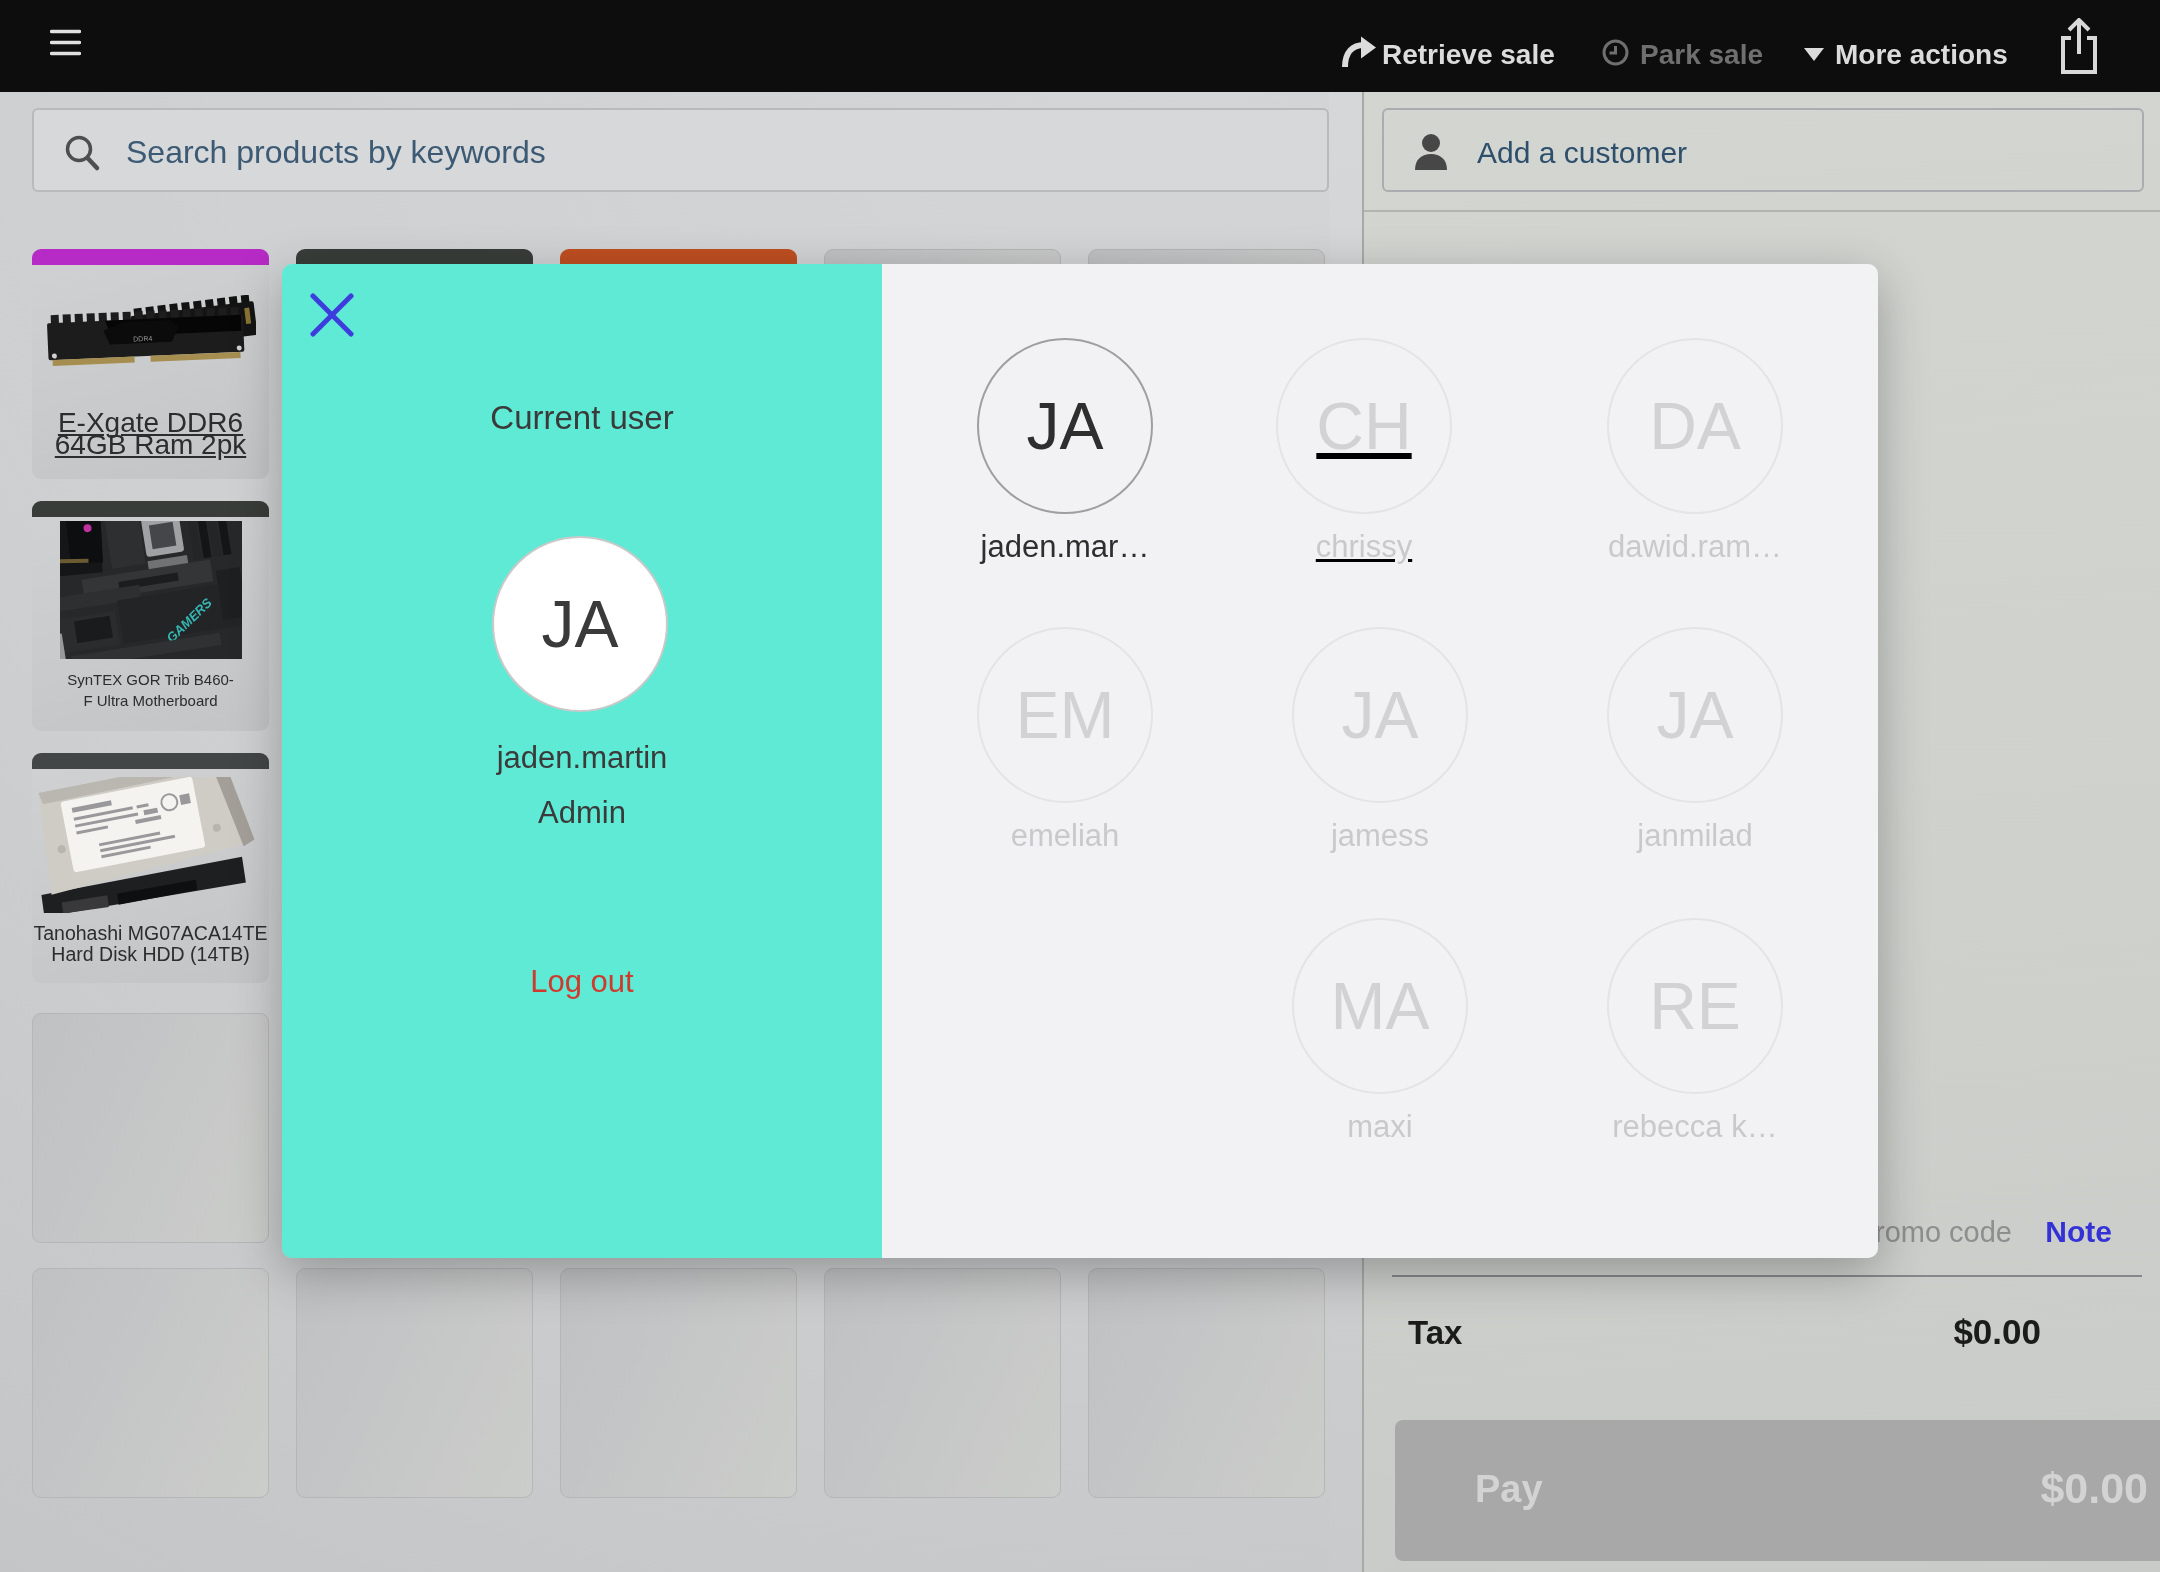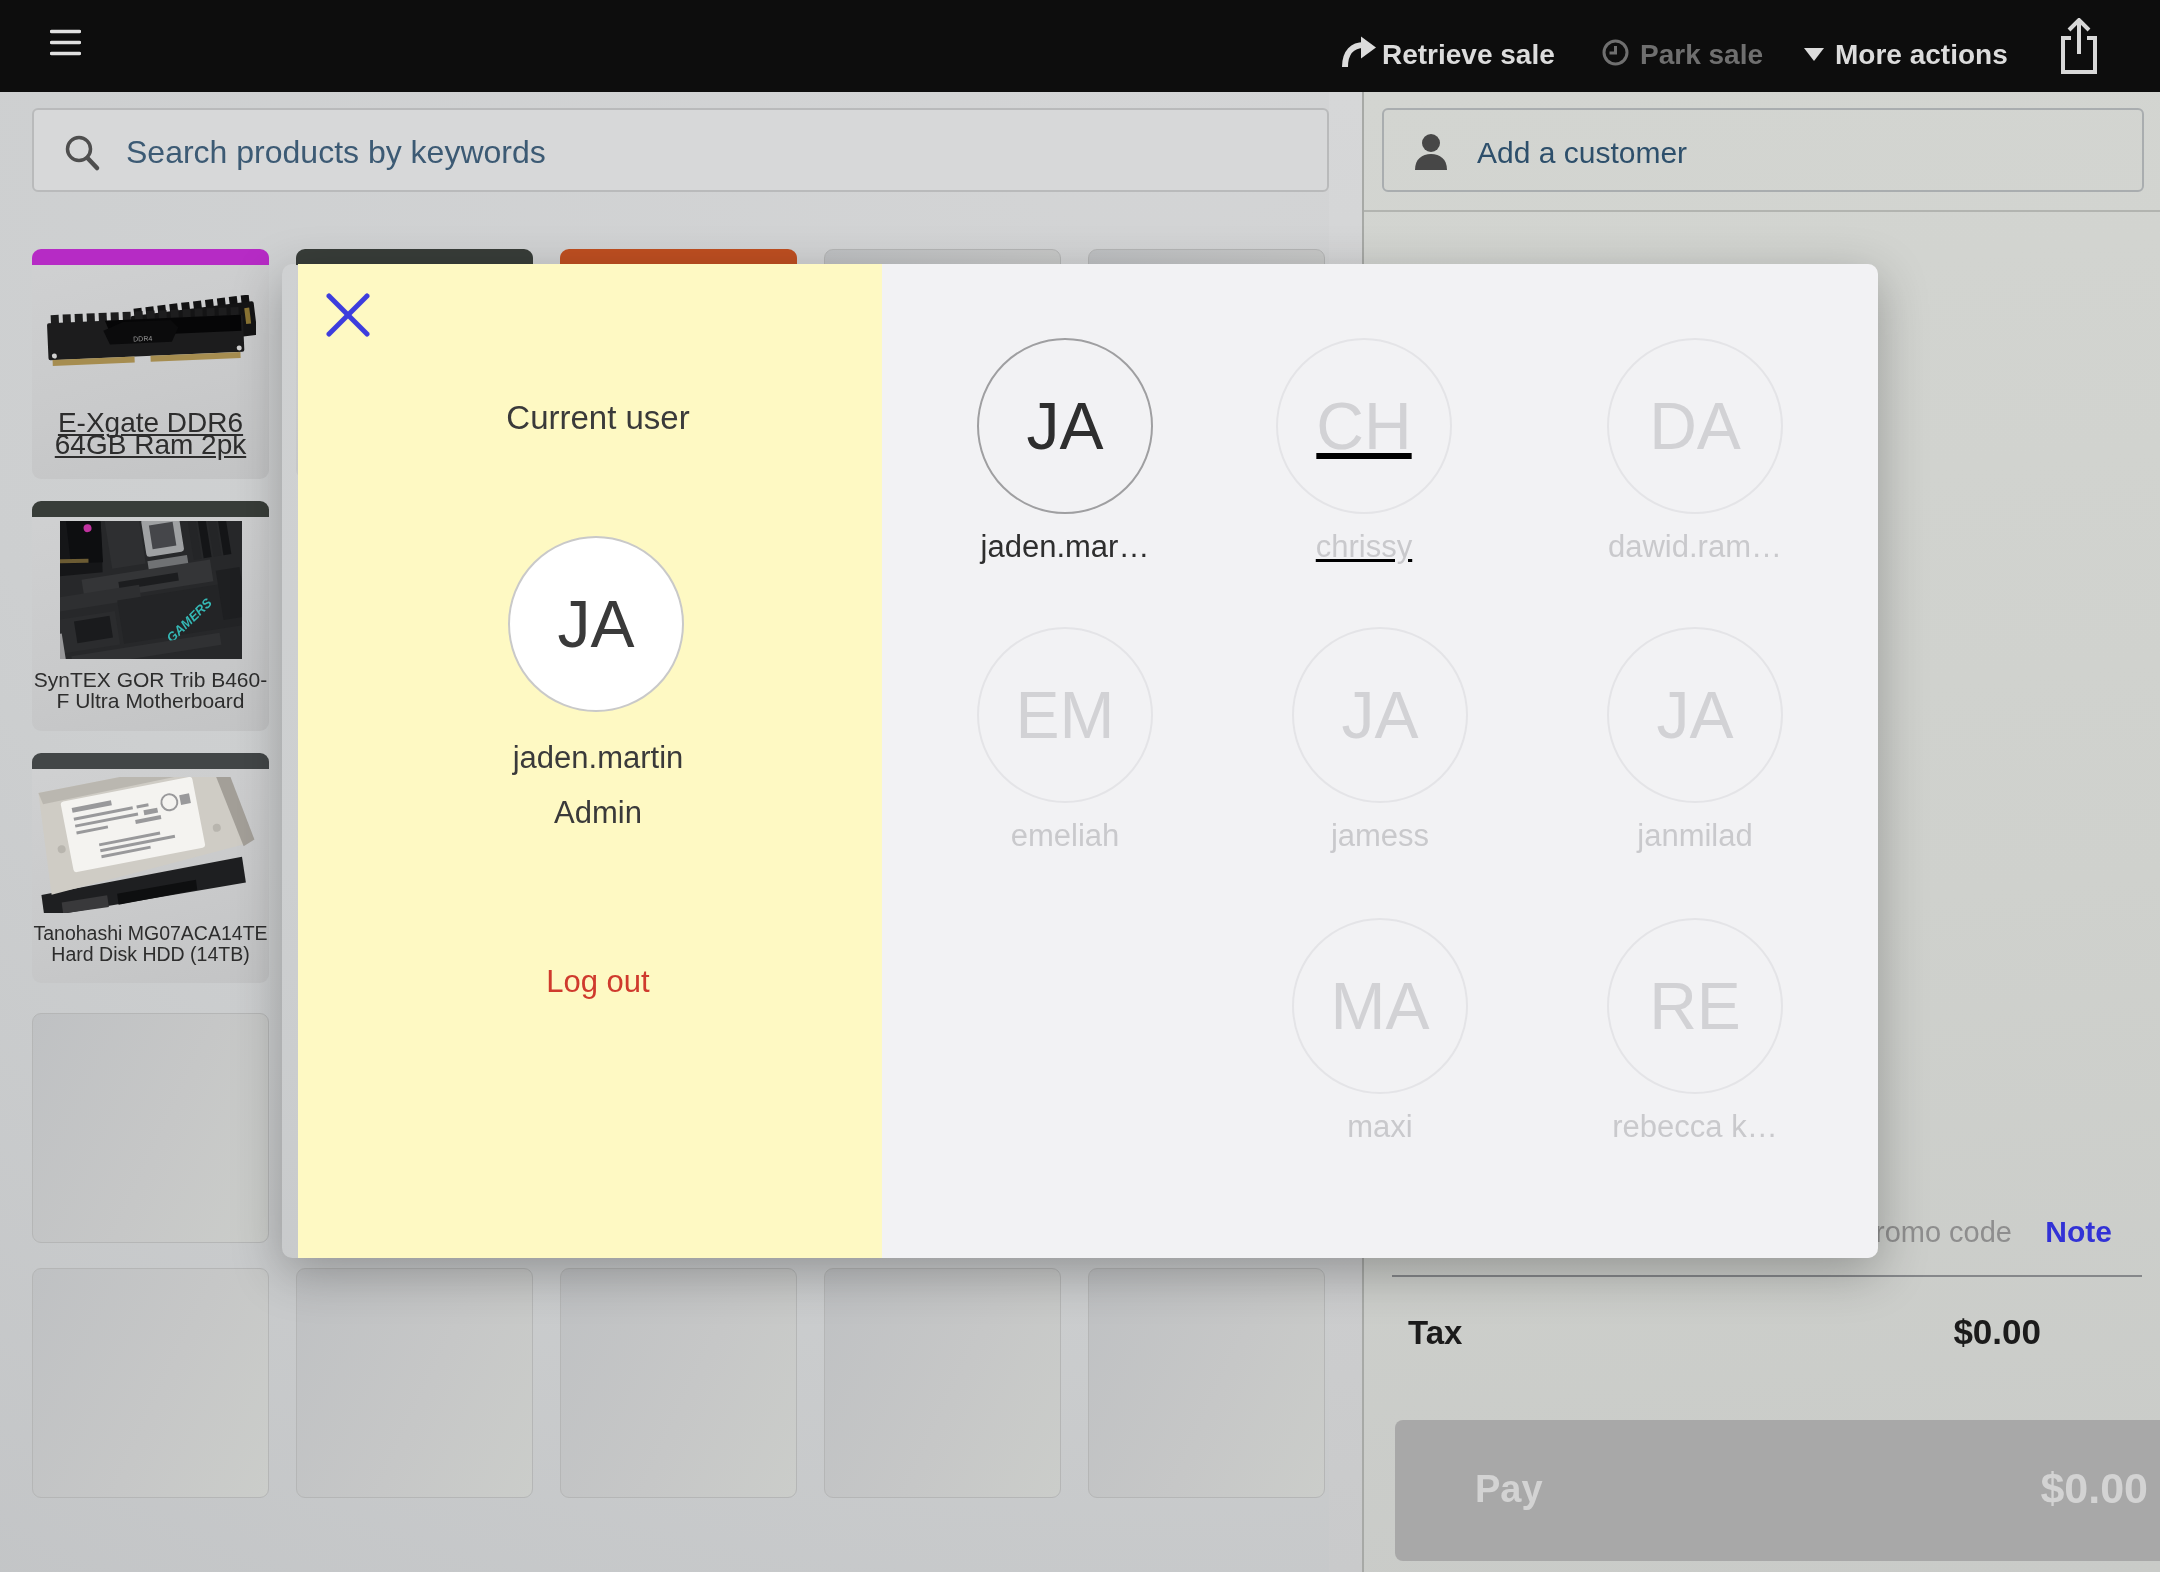--- a/index.html
+++ b/index.html
@@ -14,21 +14,21 @@
   
   .leftarea { position:absolute; left:0; top:92px; width:1362px; height:1480px;
     background:radial-gradient(2600px 2200px at 1150px -50px, #d4d5d6 0%, #cdcfd0 50%, #bec0c2 100%); }
   .searchbox { position:absolute; left:32px; top:16px; width:1297px; height:84px;
     background:#d7d8d9; border:2px solid #b9babb; border-radius:6px; }
   .searchtxt { position:absolute; left:126px; top:42px; font-size:32px; color:#3c5a74; }
 
   .tile { position:absolute; width:237px; height:230px; border-radius:9px; overflow:hidden;
     background:linear-gradient(165deg,#d0d1d2 0%,#c9cacb 60%,#c3c4c5 100%); }
   .tile .hdr { height:16px; }
-  .tile .ttl { position:absolute; left:0; width:100%; text-align:center; font-size:21px; line-height:21px; color:#2d2d2d; white-space:nowrap; }
+  .tile .ttl { position:absolute; left:0; width:100%; text-align:center; font-size:15px; line-height:21px; color:#2d2d2d; white-space:nowrap; }
   .etile { position:absolute; width:237px; height:230px; border-radius:9px; border:1px solid #b5b6b6;
     background:linear-gradient(115deg,#bfc1c3 0%,#c6c7c7 55%,#cbcdca 100%); }
 
   
   .rightpanel { position:absolute; left:1362px; top:92px; width:798px; height:1480px;
     background:linear-gradient(175deg,#d3d5d1 0%,#cfd1cd 55%,#c9cbc8 100%); border-left:2px solid #a7a9a6; }
   .addcust { position:absolute; left:18px; top:16px; width:762px; height:84px; border:2px solid #a9adaf; border-radius:6px; }
   .addcust-txt { position:absolute; left:113px; top:44px; font-size:30px; color:#2d4f6b; }
   .rp-divider1 { position:absolute; left:0px; top:118px; width:798px; height:2px; background:#b2b4b0; }
   .promo { position:absolute; font-size:29px; color:#8e8e8e; top:1124px; right:148px; }
@@ -36,21 +36,21 @@
   .rp-divider2 { position:absolute; left:28px; top:1183px; width:750px; height:2px; background:#85878a; }
   .taxlbl { position:absolute; left:44px; top:1222px; font-size:33px; font-weight:bold; color:#1b1b1b; }
   .taxval { position:absolute; right:119px; top:1220px; font-size:35px; font-weight:bold; color:#1b1b1b; }
   .paybtn { position:absolute; left:31px; top:1328px; width:833px; height:141px; background:#a8a8a8; border-radius:8px; }
   .paybtn .p1 { position:absolute; left:80px; top:48px; font-size:38px; font-weight:bold; color:#d3d3d3; }
   .paybtn .p2 { position:absolute; right:80px; top:44px; font-size:43px; font-weight:bold; color:#d3d3d3; }
 
   
   .modal { position:absolute; left:282px; top:264px; width:1596px; height:994px; border-radius:10px;
     overflow:hidden; box-shadow:0 14px 50px rgba(0,0,0,0.28); }
-  .modal-left { position:absolute; left:16px; top:0; width:600px; height:994px; background:#fef9c3; }
+  .modal-left { position:absolute; left:0; top:0; width:600px; height:994px; background:#5eead4; }
   .modal-right { position:absolute; left:600px; top:0; width:996px; height:994px; background:#f2f2f4; }
   .cu-title { position:absolute; left:0; top:135px; width:600px; text-align:center; font-size:33px; color:#3a3a3a; }
   .cu-circle { position:absolute; left:210px; top:272px; width:176px; height:176px; border-radius:50%;
     border:2px solid #c9c9c9; background:#fff; text-align:center; line-height:172px; font-size:66px; color:#3a3a3a; }
   .cu-name { position:absolute; left:0; top:476px; width:600px; text-align:center; font-size:31px; color:#3a3a3a; }
   .cu-role { position:absolute; left:0; top:531px; width:600px; text-align:center; font-size:31px; color:#3a3a3a; }
   .cu-logout { position:absolute; left:0; top:700px; width:600px; text-align:center; font-size:31px; color:#cf3a2d; }
 
   .ucell { position:absolute; width:240px;  text-align:center; }
   .ucircle { width:176px; height:176px; margin:0 auto; border-radius:50%; border:2px solid #e4e4e7;

